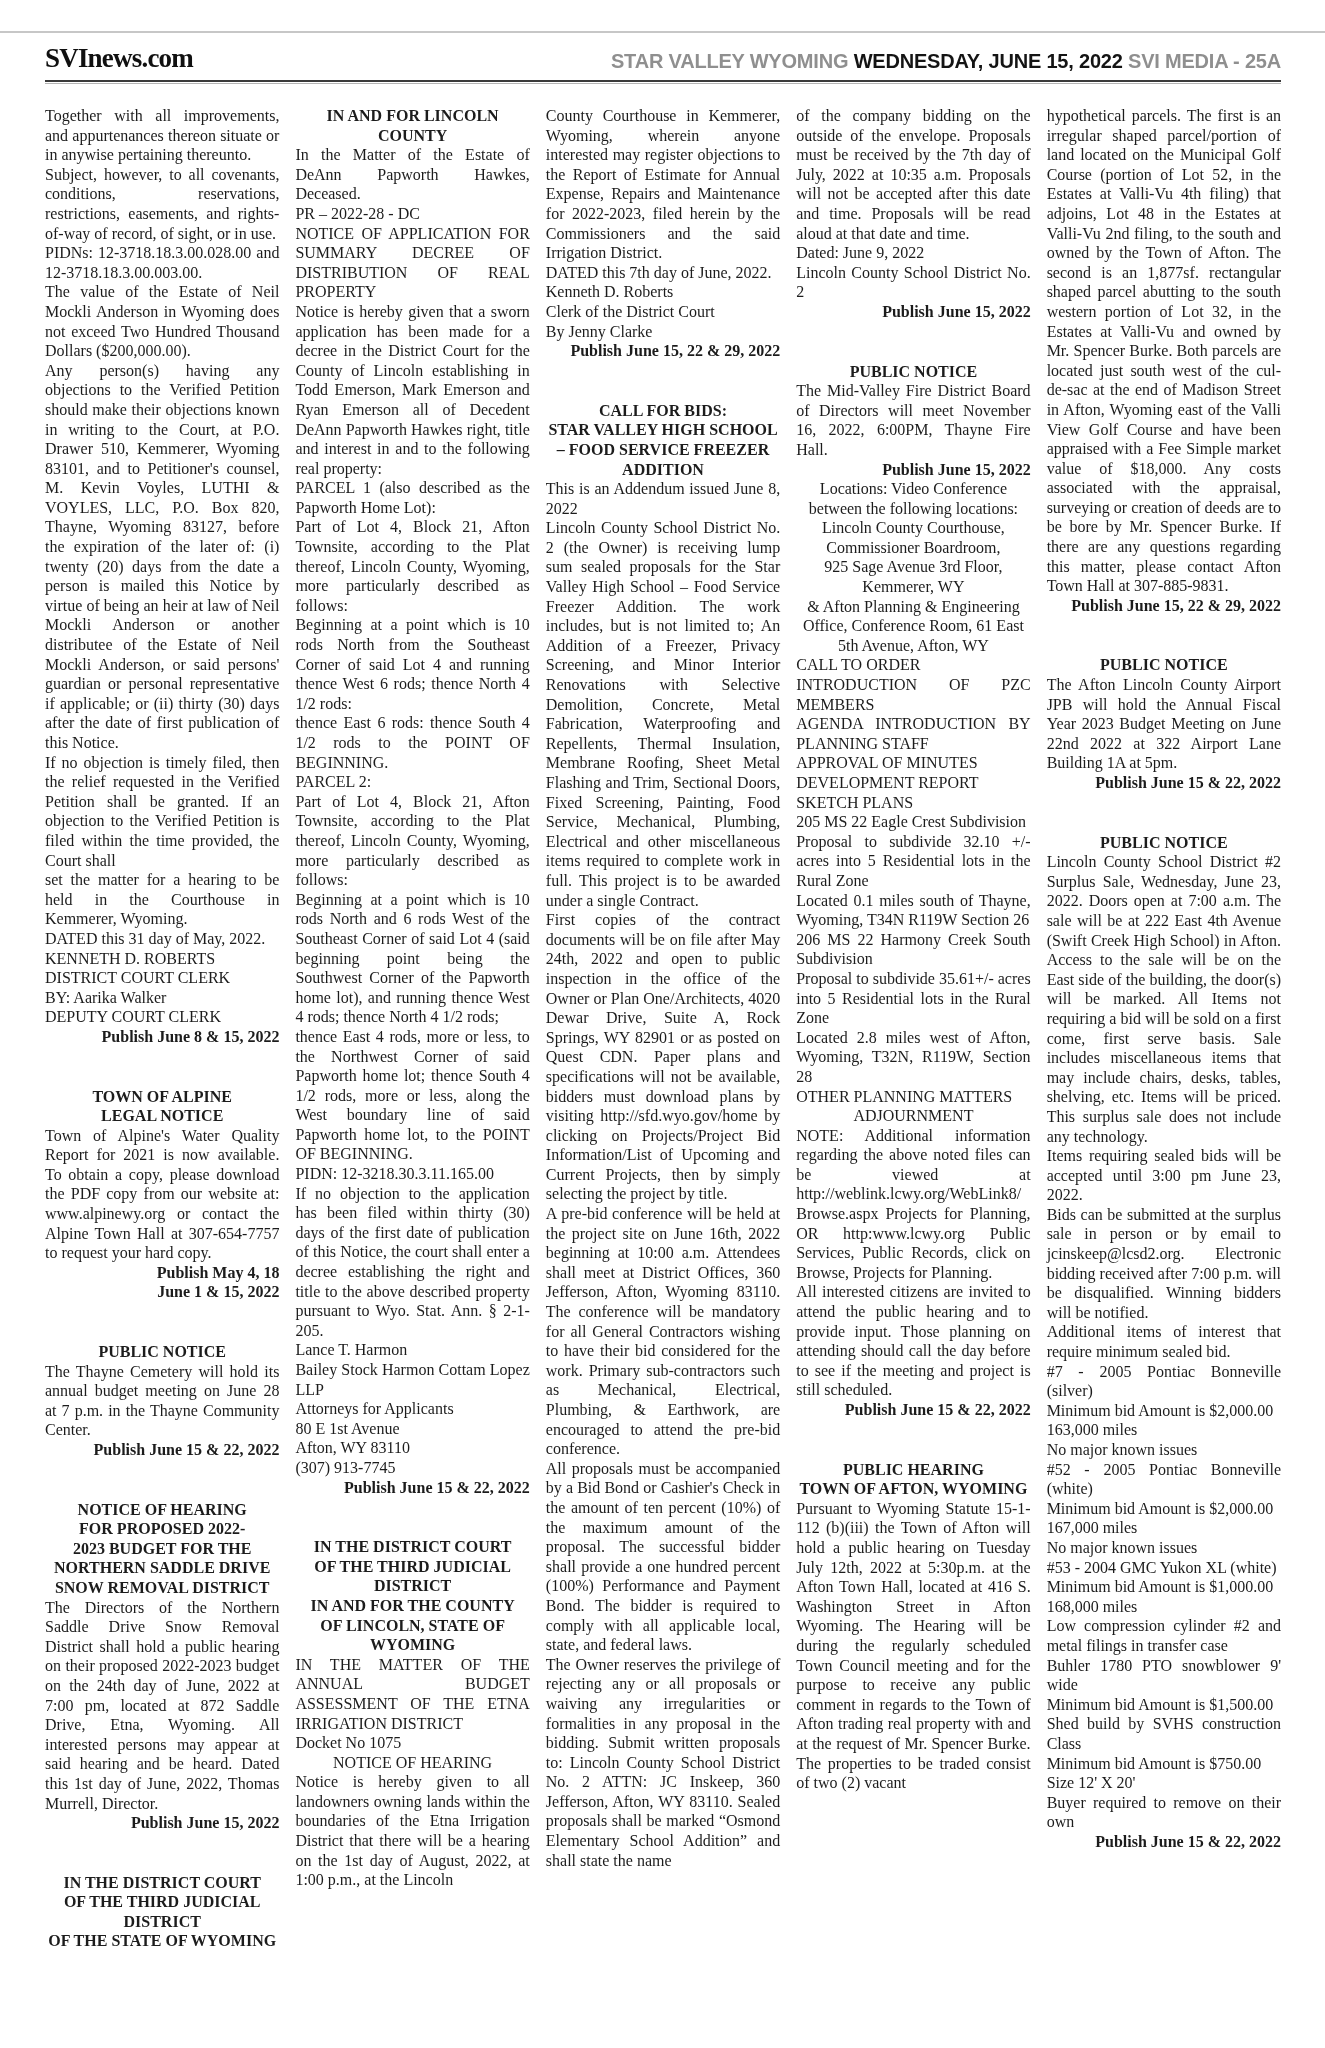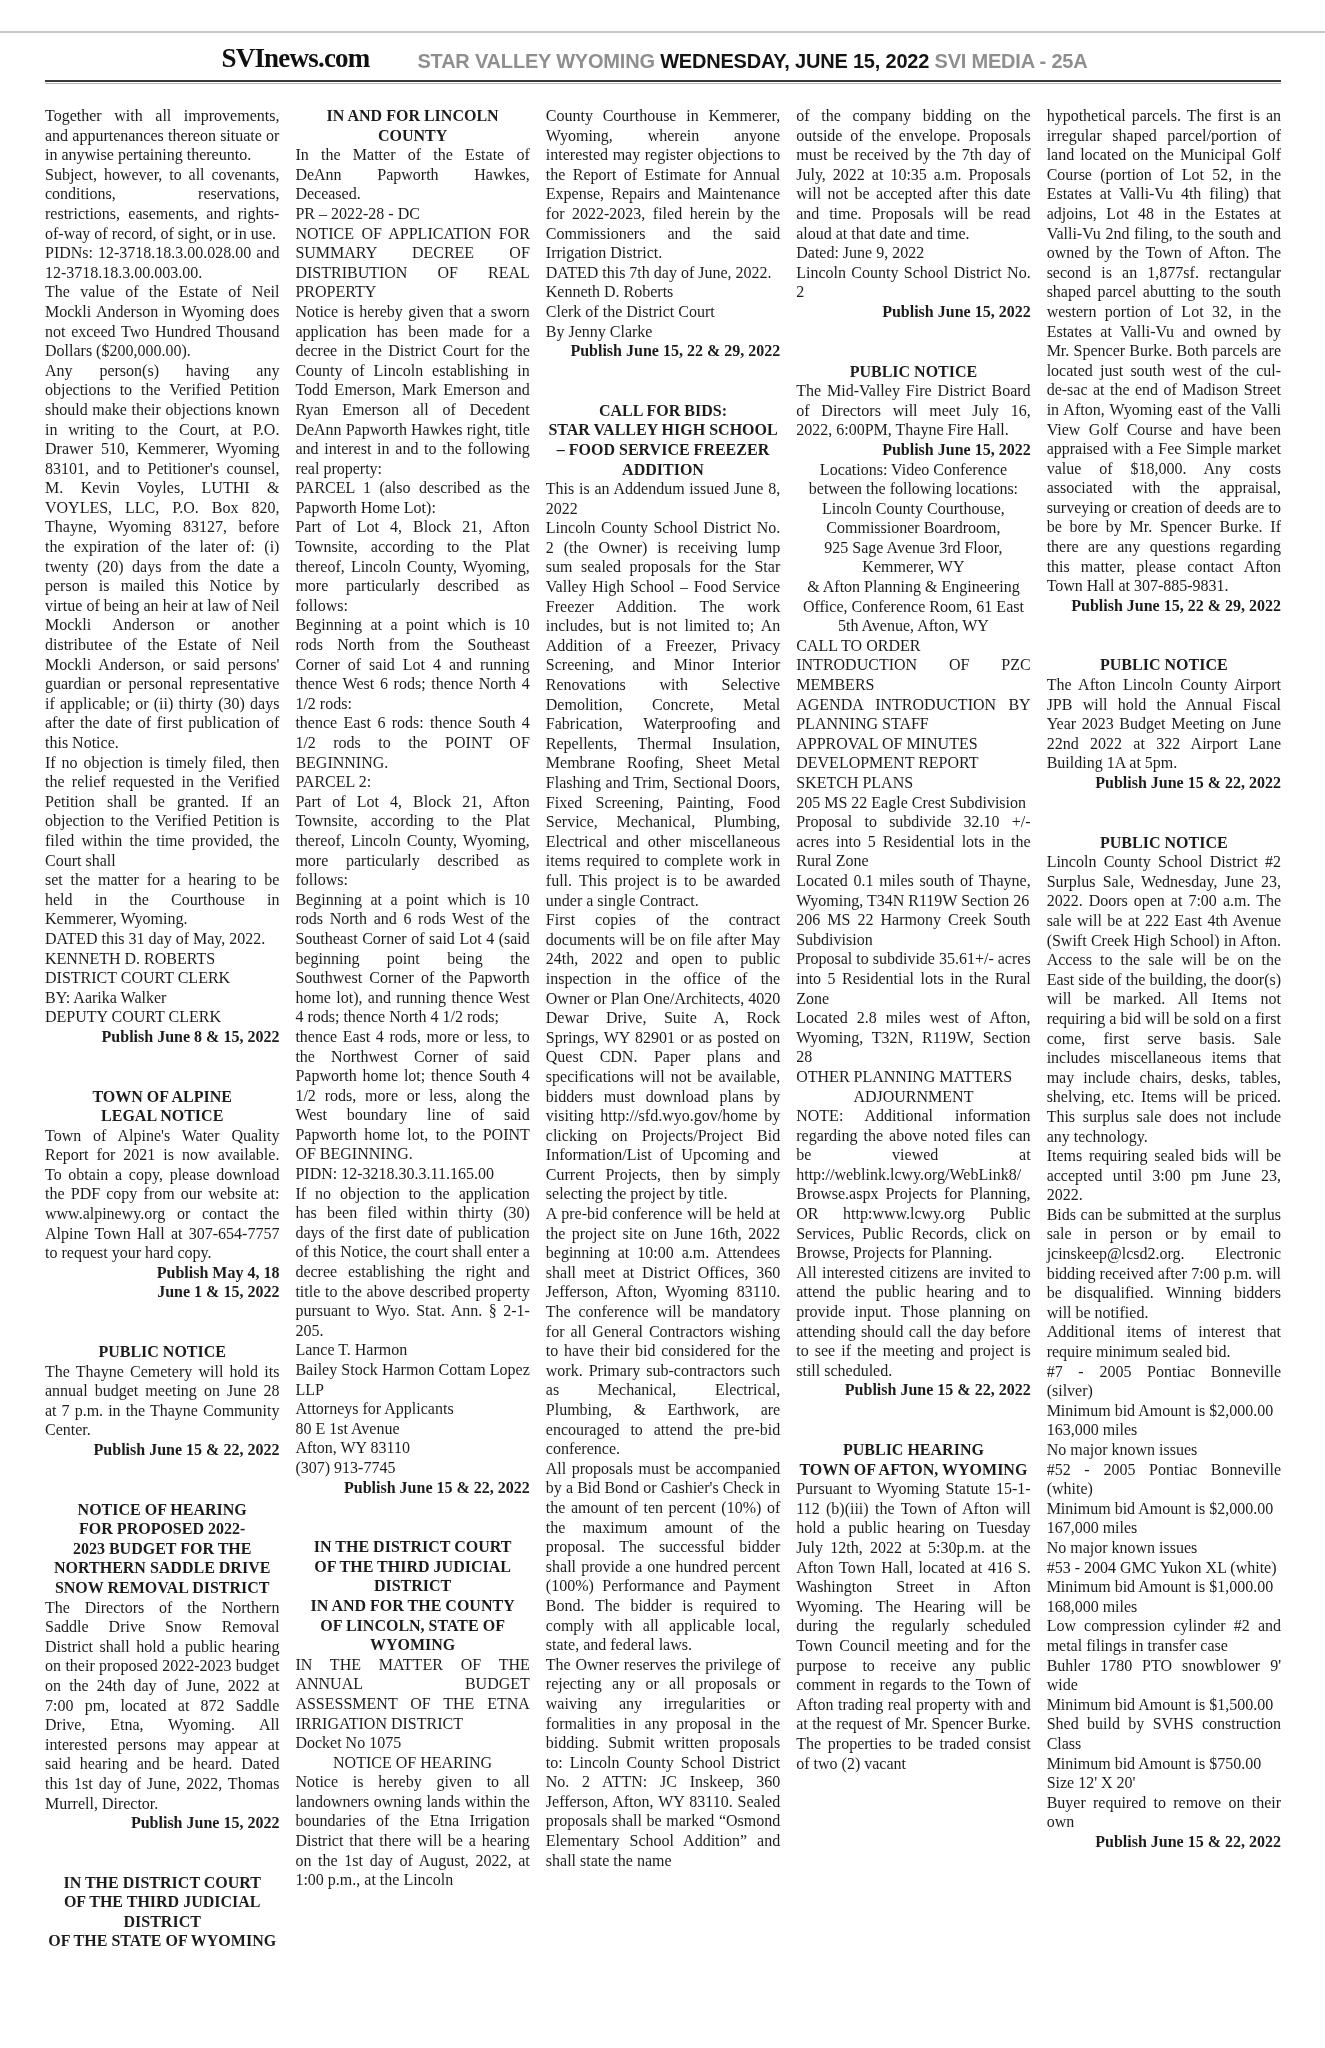--- a/index.html
+++ b/index.html
@@ -10,22 +10,22 @@
     overflow:hidden;
     font-family:"Liberation Serif", serif;
     color:#1c1c1c;
     margin:0 auto;
   }
   .topline {
     position:absolute; top:31px; left:0; width:100%; height:2px;
     background:#c7c7c7;
   }
   .masthead {
-    position:absolute; top:44px; left:28px; right:44px;
-    display:flex; justify-content:center; align-items:flex-end;gap:48px;
+    position:absolute; top:44px; left:45px; right:44px;
+    display:flex; justify-content:space-between; align-items:flex-end;gap:48px;
   }
   .site {
     font-family:"Liberation Serif", serif;
     font-weight:700; font-size:27px; letter-spacing:-0.8px; color:#101010;
     line-height:28px;
   }
   .issue {
     font-family:"Liberation Sans", sans-serif;
     font-size:20px; font-weight:700; letter-spacing:-0.2px;
     color:#8f8f8f; line-height:22px; white-space:nowrap;
@@ -161,21 +161,21 @@
         <div class="b-p">A pre-bid conference will be held at the project site on June 16th, 2022 beginning at 10:00 a.m. Attendees shall meet at District Offices, 360 Jefferson, Afton, Wyoming 83110.  The conference will be mandatory for all General Contractors wishing to have their bid considered for the work. Primary sub-contractors such as Mechanical, Electrical, Plumbing, &amp; Earthwork, are encouraged to attend the pre-bid conference.</div>
         <div class="b-p">All proposals must be accompanied by a Bid Bond or Cashier's Check in the amount of ten percent (10%) of the maximum amount of the proposal.  The successful bidder shall provide a one hundred percent (100%) Performance and Payment Bond. The bidder is required to comply with all applicable local, state, and federal laws.</div>
         <div class="b-p">The Owner reserves the privilege of rejecting any or all proposals or waiving any irregularities or formalities in any proposal in the bidding. Submit written proposals to: Lincoln County School District No. 2 ATTN: JC Inskeep, 360 Jefferson, Afton, WY 83110. Sealed proposals shall be marked “Osmond Elementary School Addition” and shall state the name</div>
       </div>
       <div class="col">
         <div class="b-p">of the company bidding on the outside of the envelope.  Proposals must be received by the 7th day of July, 2022 at 10:35 a.m.  Proposals will not be accepted after this date and time.  Proposals will be read aloud at that date and time.</div>
         <div class="b-p">Dated: June 9, 2022</div>
         <div class="b-p">Lincoln County School District No. 2</div>
         <div class="b-pub">Publish June 15, 2022</div>
         <div class="b-h">PUBLIC NOTICE</div>
-        <div class="b-p">The Mid-Valley Fire District Board of Directors will meet July 16, 2022, 6:00PM, Thayne Fire Hall.</div>
+        <div class="b-p">The Mid-Valley Fire District Board of Directors will meet November 16, 2022, 6:00PM, Thayne Fire Hall.</div>
         <div class="b-pub">Publish June 15, 2022</div>
         <div class="b-c">Locations:  Video Conference
 between the following locations:
 Lincoln County Courthouse,
 Commissioner Boardroom,
 925 Sage Avenue 3rd Floor,
 Kemmerer, WY
 &amp; Afton Planning &amp; Engineering
 Office, Conference Room, 61 East
 5th Avenue, Afton, WY</div>

